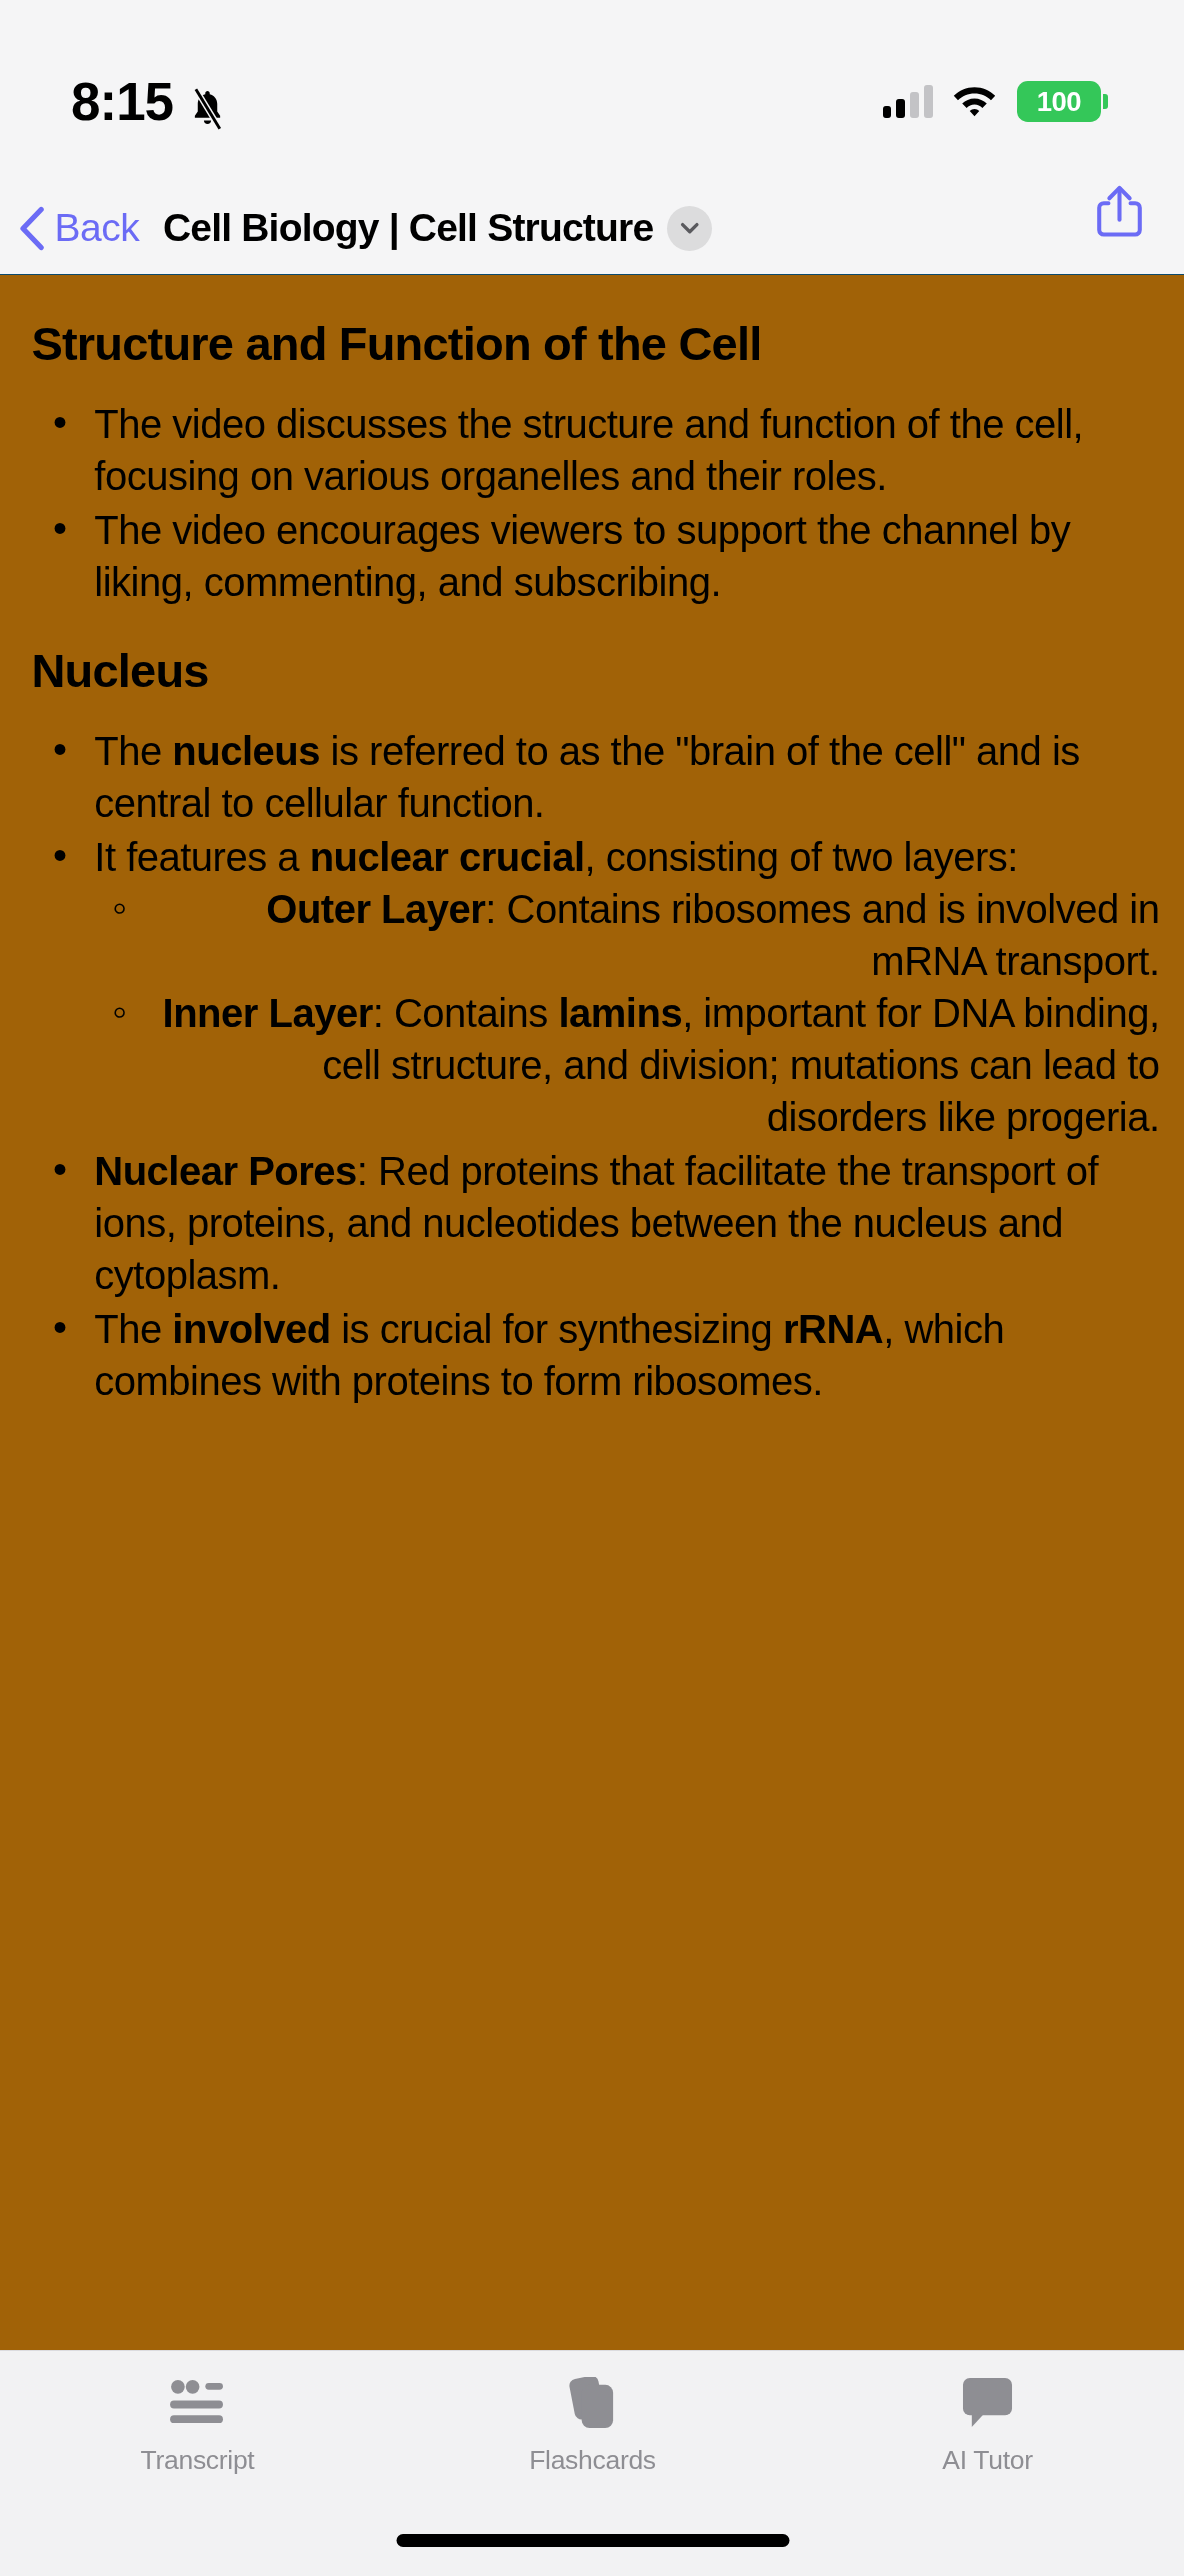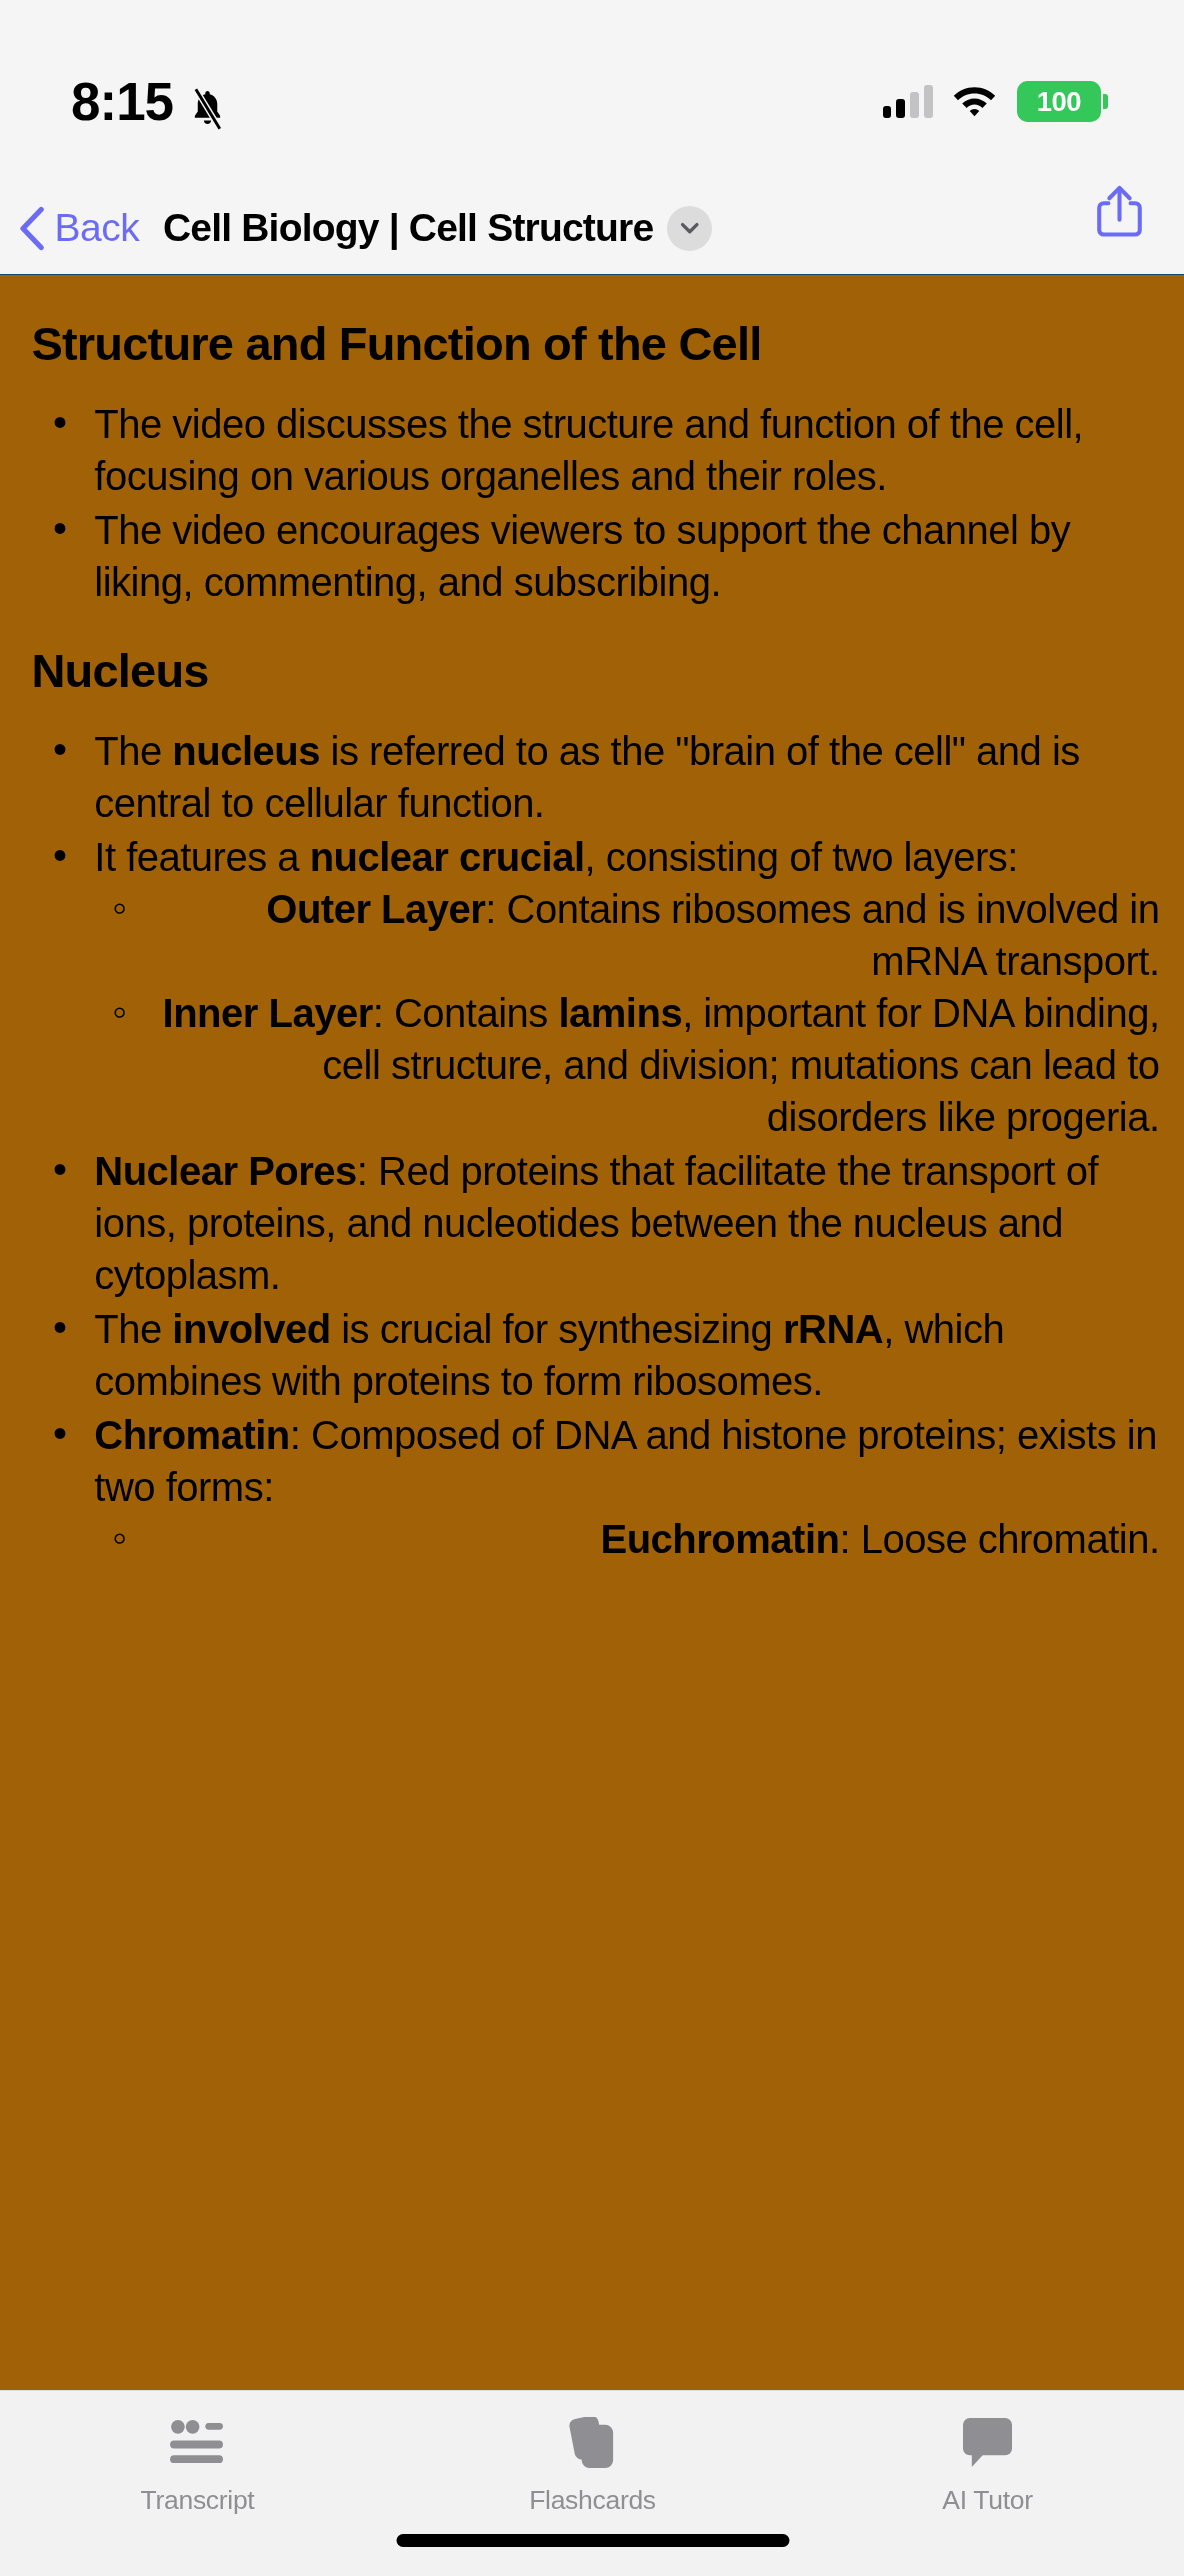--- a/index.html
+++ b/index.html
@@ -85,21 +85,21 @@
     font-size:40px; line-height:1.30; color:#000; letter-spacing:-0.5px;text-align:right;
   }
   ul.lvl2 > li::before {
     content:"◦"; position:absolute; left:17.7px; top:-2.9px;
     font-size:43px; line-height:1.30; color:#000;
   }
   .b { font-weight:700; }
 
   
   .tab-bar {
-    height:186px; flex:none; background:#f2f2f3;
+    height:226px; flex:none; background:#f2f2f3;
     border-top:1px solid #dcdcdf;
     display:flex; align-items:flex-start; padding-top:23.6px;
     position:absolute; left:0; right:0; bottom:0;
   }
   .tab {
     flex:1; display:flex; flex-direction:column; align-items:center;
     gap:13.8px; cursor:pointer;
   }
   .tab-ic { height:57px; display:flex; align-items:center; justify-content:center; }
   .tab-ic svg { display:block; }
@@ -199,28 +199,20 @@
             <span class="b">Inner Layer</span><span>: Contains </span><span class="b">lamins</span><span>, important for DNA binding, cell structure, and division; mutations can lead to disorders like progeria.</span>
           </li>
         </ul>
       </li>
       <li>
         <span class="b">Nuclear Pores</span><span>: Red proteins that facilitate the transport of ions, proteins, and nucleotides between the nucleus and cytoplasm.</span>
       </li>
       <li>
         <span>The </span><span class="b">involved</span><span> is crucial for synthesizing </span><span class="b">rRNA</span><span>, which combines with proteins to form ribosomes.</span>
       </li>
-      <li>
-        <span class="b">Chromatin</span><span>: Composed of DNA and histone proteins; exists in two forms:</span>
-        <ul class="lvl2">
-          <li>
-            <span class="b">Euchromatin</span><span>: Loose chromatin.</span>
-          </li>
-        </ul>
-      </li>
     </ul>
   </div>
 
   <div class="tab-bar">
 
     <div class="tab">
       <span class="tab-ic">
         <svg width="59" height="47" viewBox="0 0 60 48">
           <circle cx="10" cy="7" r="7" fill="#8e8e93"></circle>
           <circle cx="25" cy="7" r="7" fill="#8e8e93"></circle>

